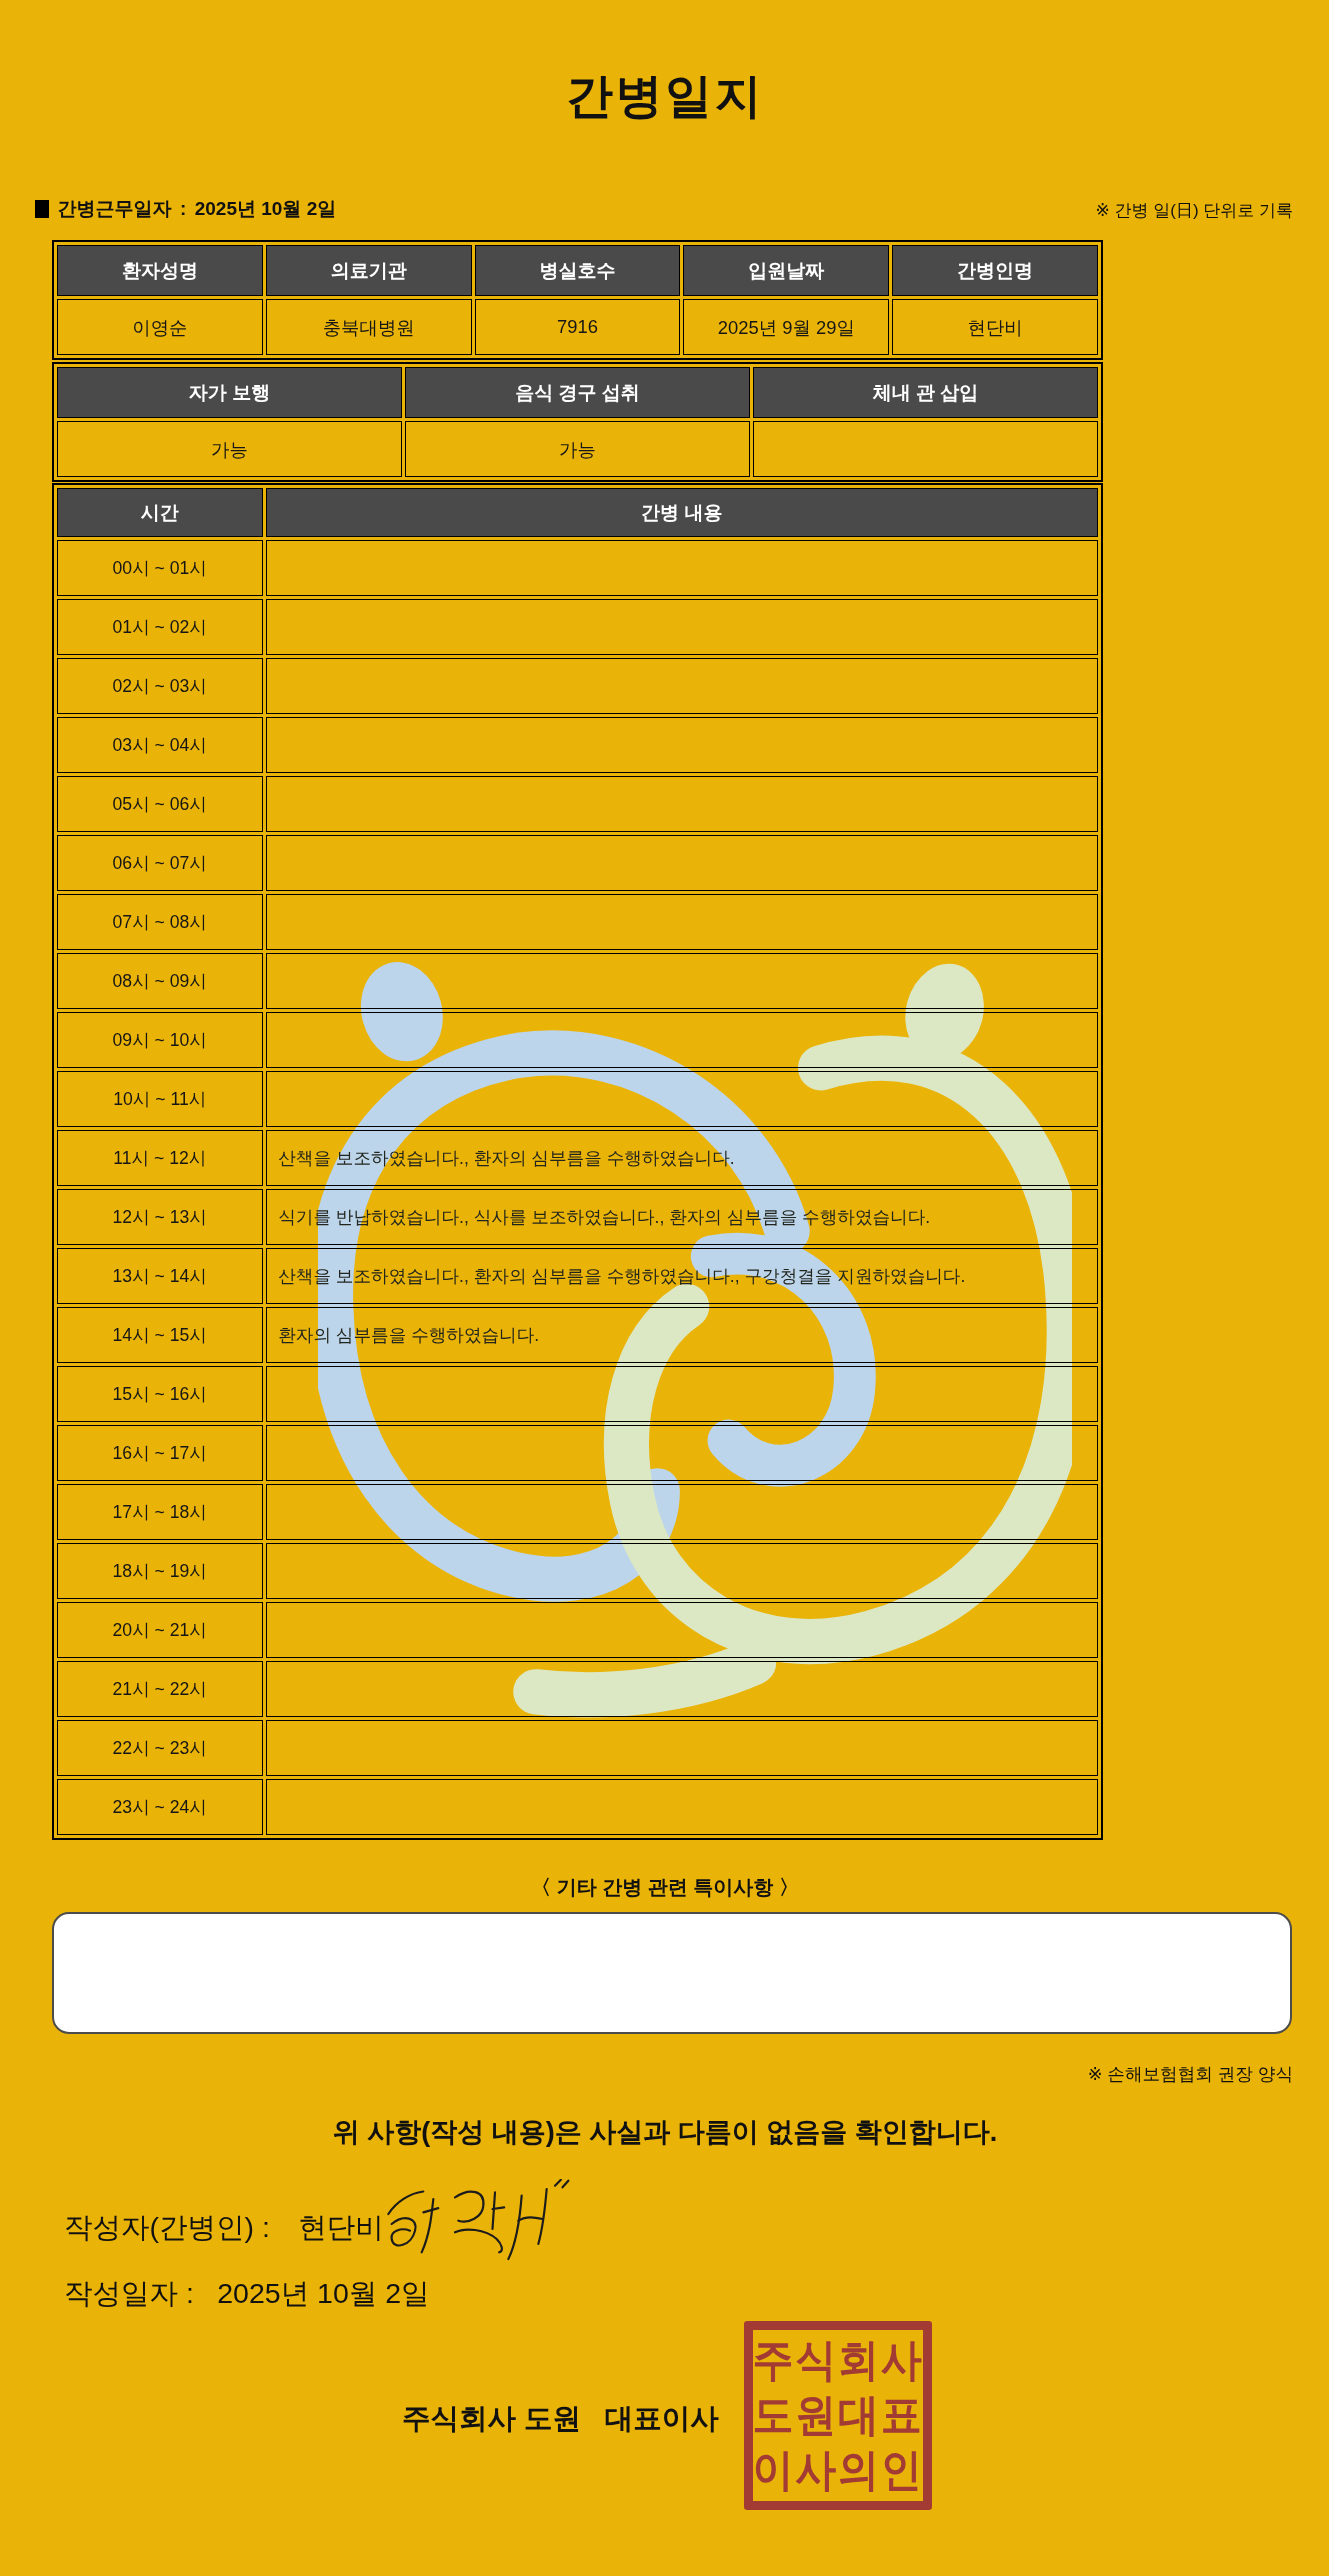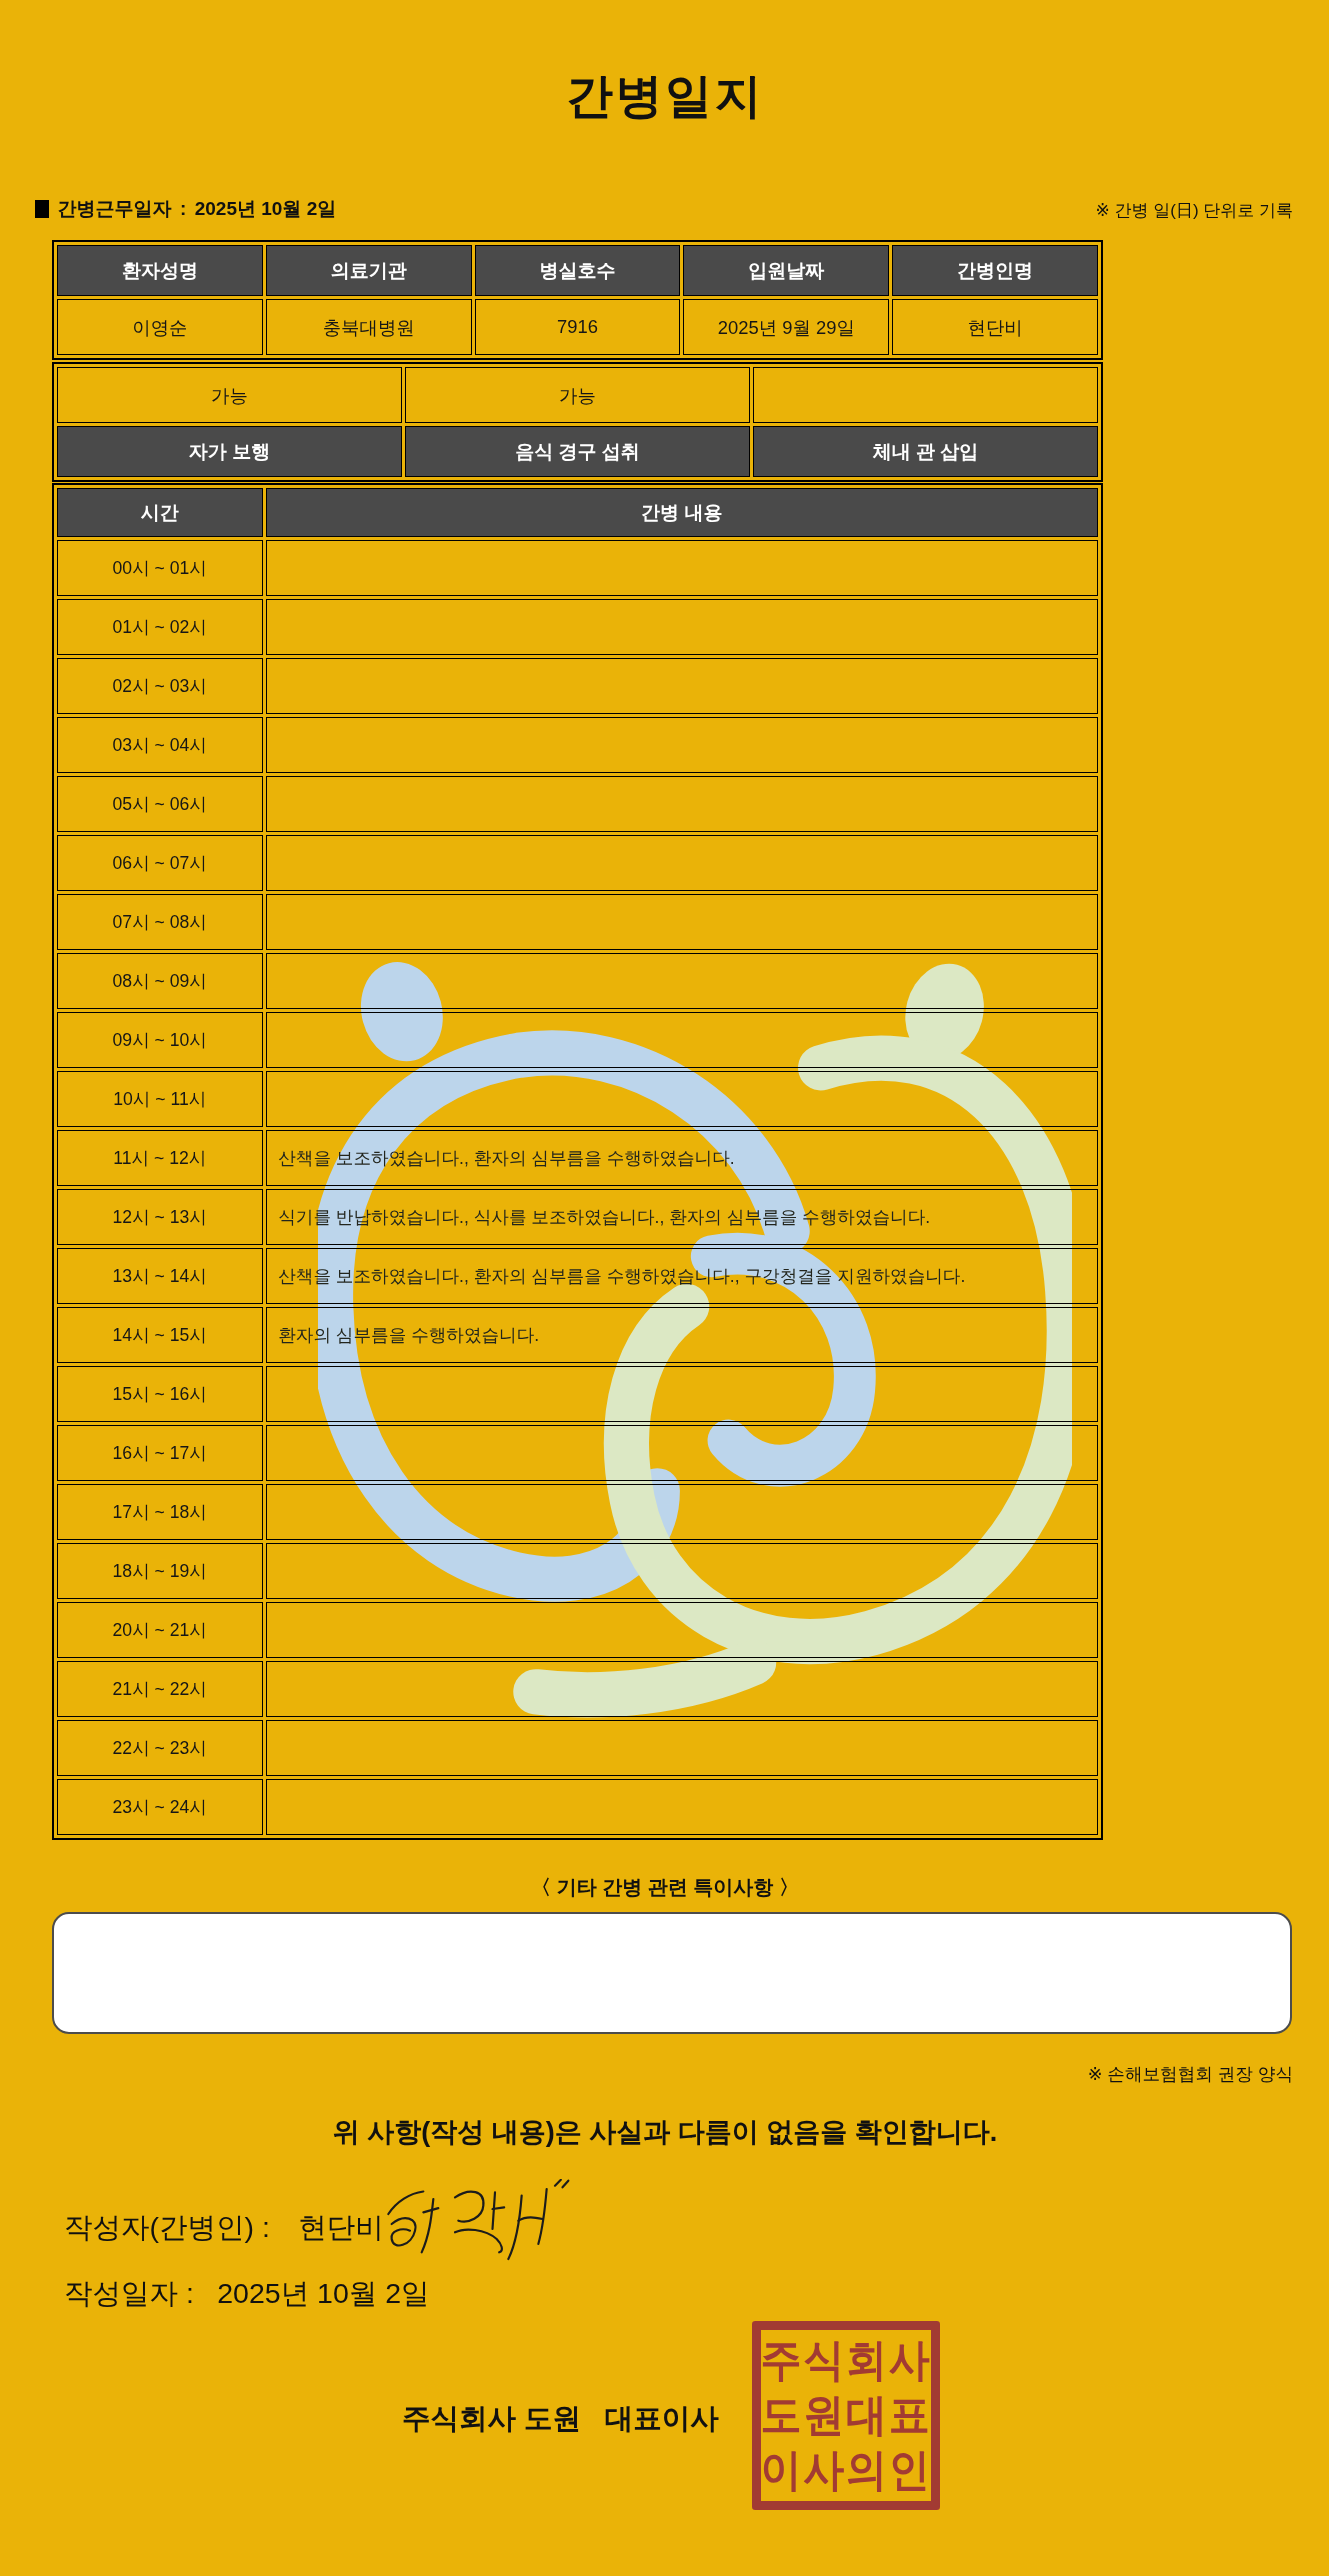--- a/index.html
+++ b/index.html
@@ -37,21 +37,21 @@
   .form-note{right:37px;top:2062px;font-size:17.6px;z-index:1;}
   .confirm-line{left:0;top:2114px;width:100%;text-align:center;font-size:27px;font-weight:700;z-index:1;}
   
   .writer-line{left:64px;top:2209px;font-size:28.5px;z-index:1;}
   .writer-line .name{margin-left:28.5px;}
   .date-line{left:64px;top:2275px;font-size:28.5px;z-index:1;}
   .date-line .val{margin-left:23.4px;}
   #signature{left:381px;top:2179px;width:198px;height:90px;z-index:2;}
   
   .company-line{left:402px;top:2400px;font-size:28.5px;font-weight:700;white-space:pre;z-index:1;}
-  .stamp{left:744px;top:2321px;width:188px;height:189px;border:9.2px solid #a23b33;border-radius:3.3px;box-sizing:border-box;display:flex;flex-direction:column;justify-content:space-evenly;align-items:center;color:#a23b33;z-index:2;background:rgba(255,255,255,0);margin-left:8px;}
+  .stamp{left:744px;top:2321px;width:188px;height:189px;border:9.2px solid #a23b33;border-radius:3.3px;box-sizing:border-box;display:flex;flex-direction:column;justify-content:space-evenly;align-items:center;color:#a23b33;z-index:2;background:rgba(255,255,255,0);}
   .stamp .row{font-size:41px;font-weight:900;line-height:49px;letter-spacing:1.7px;transform:scaleY(1.08);white-space:nowrap;}
 </style>
 </head>
 <body>
 
 <div id="page">
 
   <svg id="watermark" class="layer" viewBox="0 0 900 960" aria-hidden="true">
     <g fill="none" stroke-linecap="round">
       <ellipse cx="100" cy="88" rx="48" ry="60" fill="#bcd5eb" stroke="none" transform="rotate(-15 100 88)"></ellipse>
@@ -103,34 +103,34 @@
         <td>현단비</td>
 
     </tr>
   </tbody>
     </table>
 
   <table class="form" id="status-table">
     <tbody>
         <tr>
 
+        <th>자가 보행</th>
+
+        <th>음식 경구 섭취</th>
+
+        <th>체내 관 삽입</th>
+
+    </tr>
+    <tr>
+
         <td>가능</td>
 
         <td>가능</td>
 
         <td></td>
-
-    </tr>
-    <tr>
-
-        <th>자가 보행</th>
-
-        <th>음식 경구 섭취</th>
-
-        <th>체내 관 삽입</th>
 
     </tr>
   </tbody>
     </table>
 
   <table class="form" id="care-table">
     <colgroup>
         <col class="c-time">
         <col>
       </colgroup>

